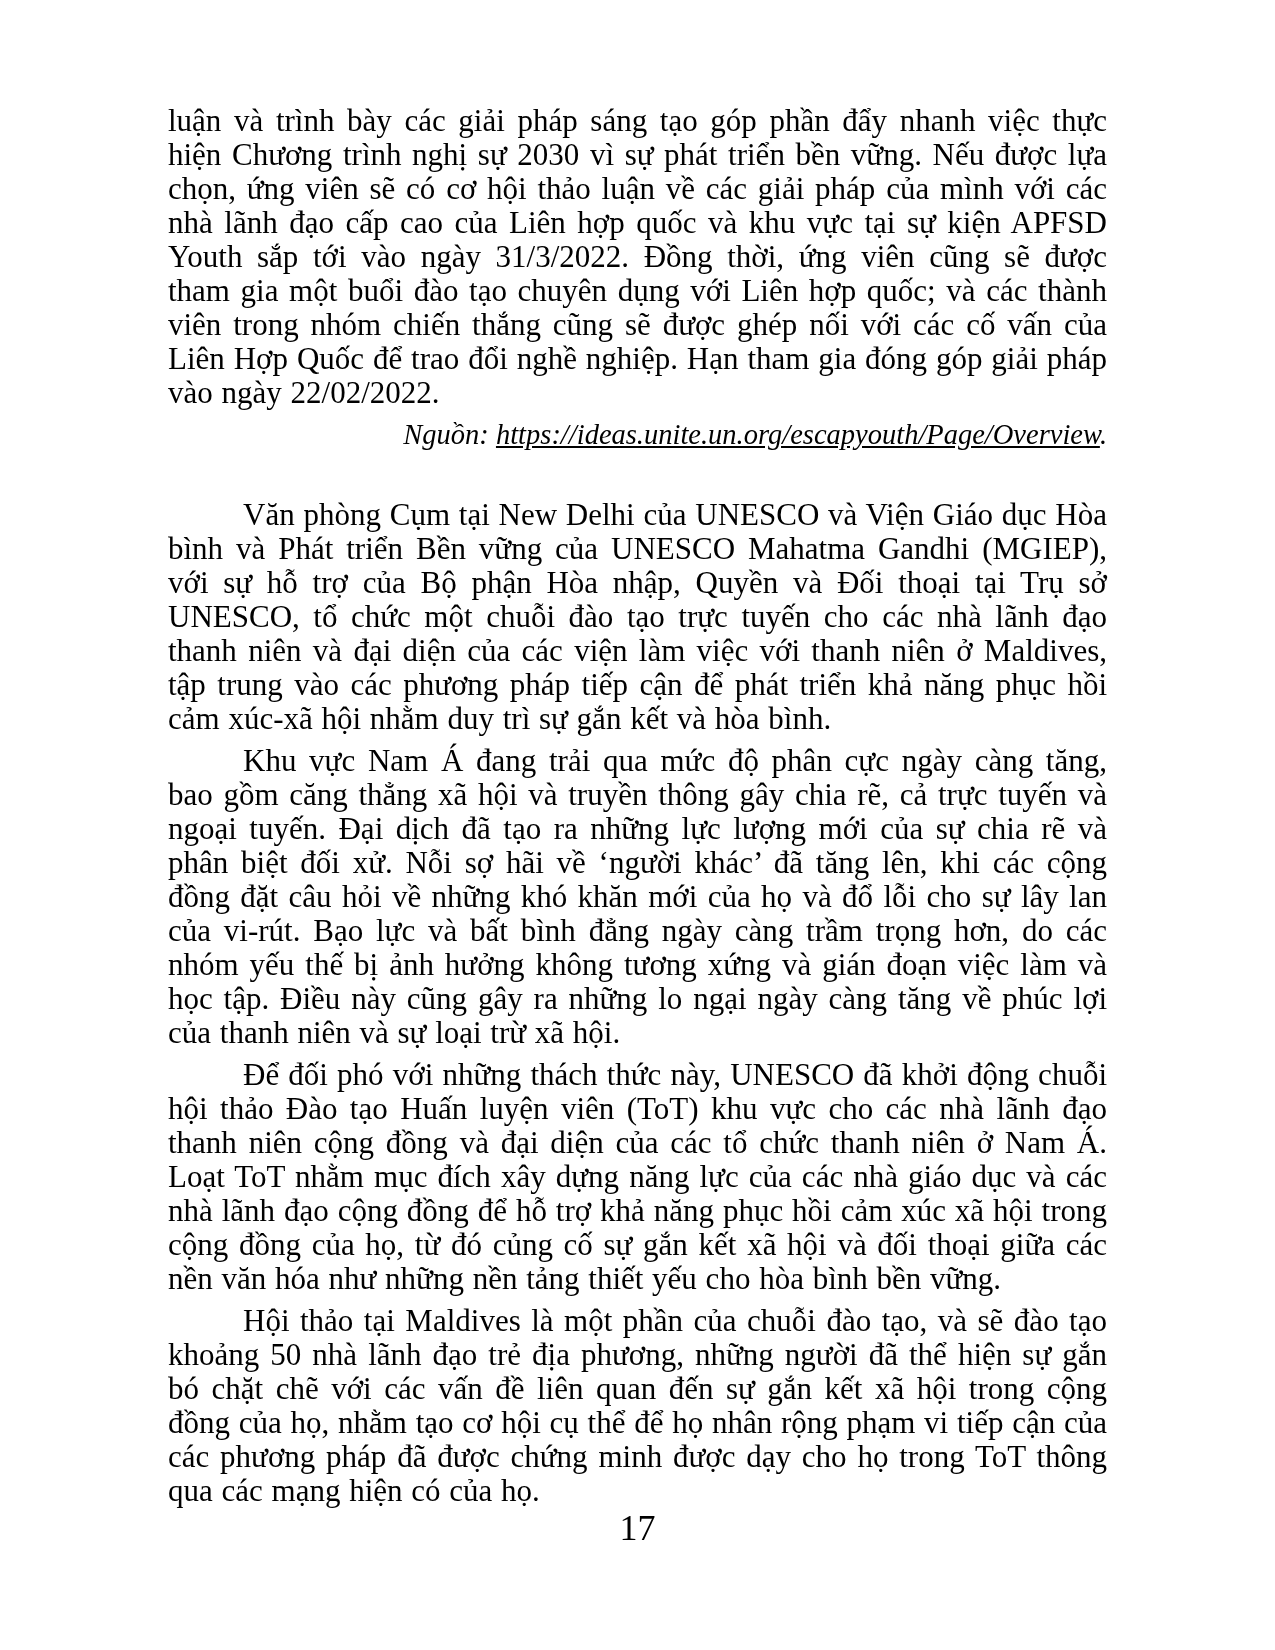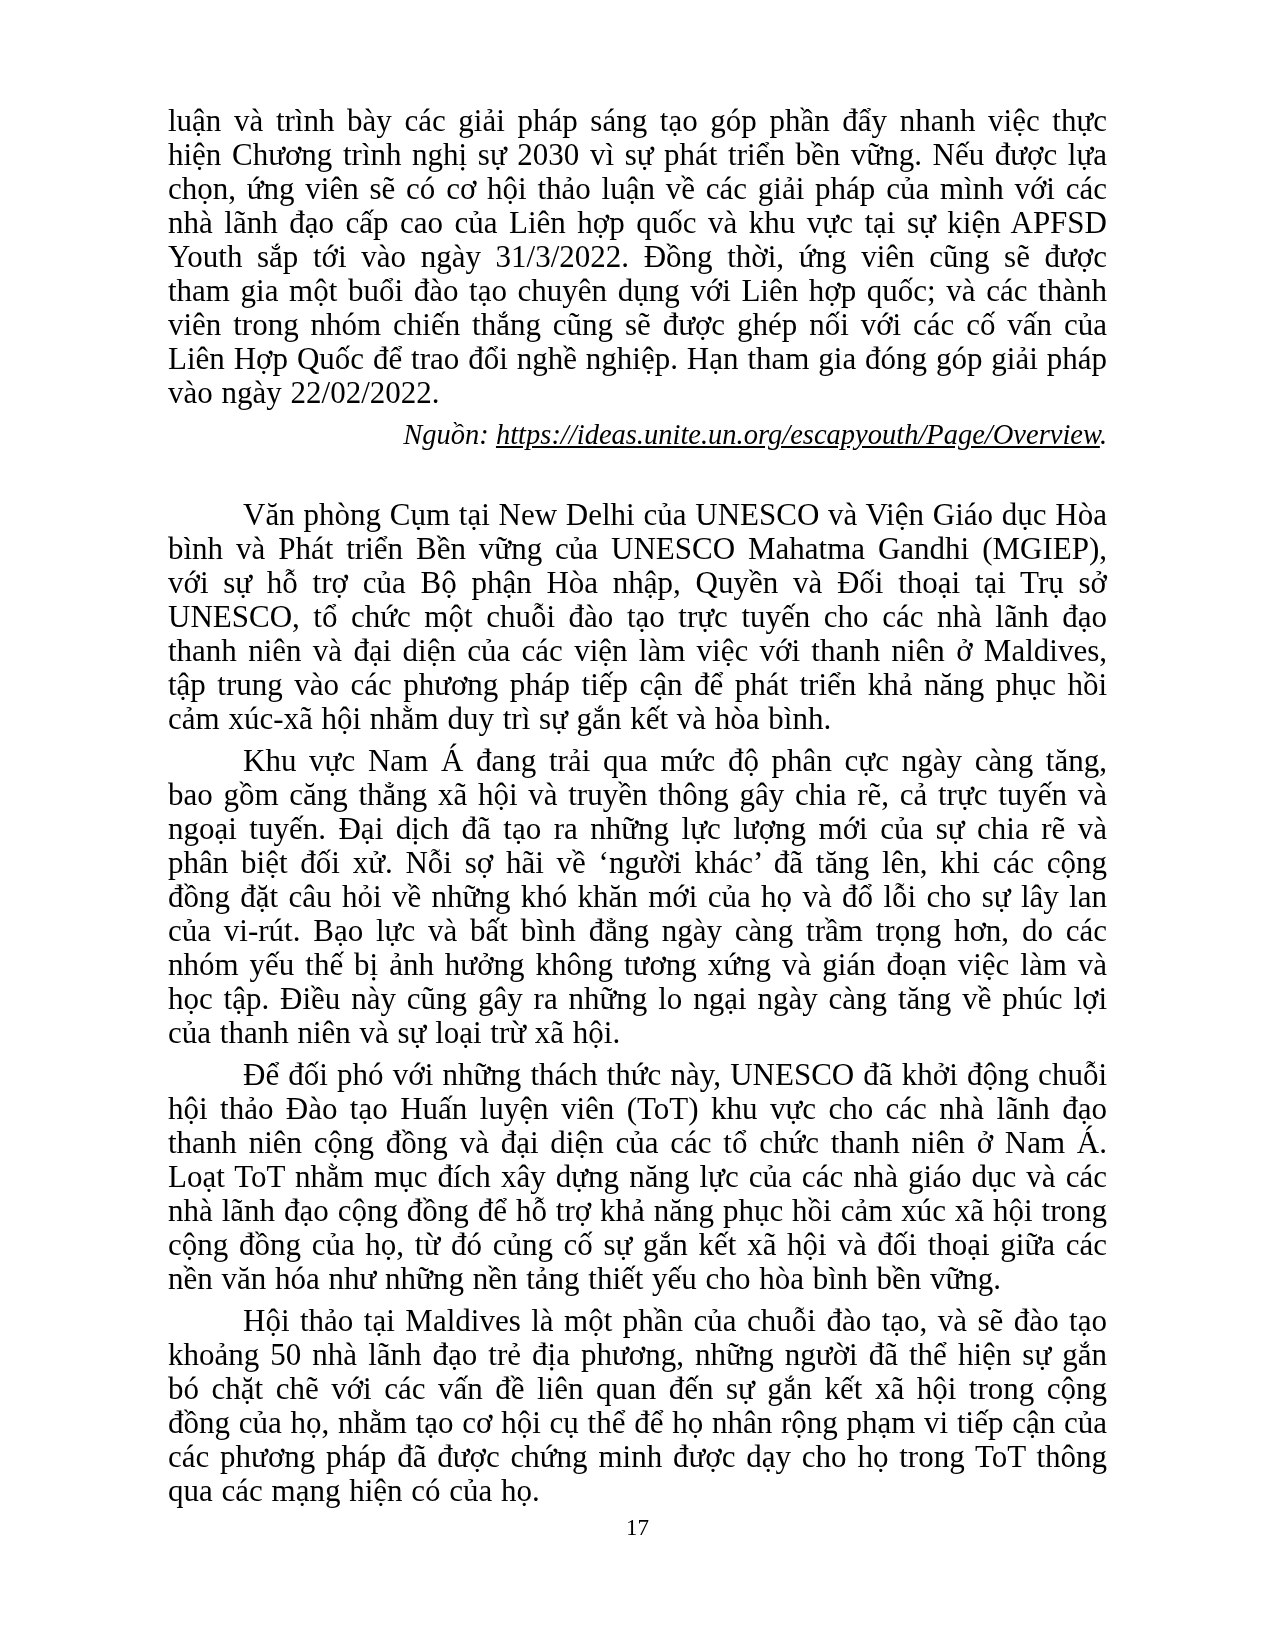--- a/index.html
+++ b/index.html
@@ -64,21 +64,21 @@
     text-align: justify;
     text-indent: 75px;
     margin: 0 0 10px 0;
   }
   .page-number {
     position: absolute;
     top: 1512px;
     left: 0;
     width: 100%;
     text-align: center;
-    font-size: 23px;
+    font-size: 36px;
     line-height: 32px;
   }
 </style>
 </head>
 <body>
 
 <div class="page">
   <div class="content">
 
     <p class="para no-indent">luận và trình bày các giải pháp sáng tạo góp phần đẩy nhanh việc thực hiện Chương trình nghị sự 2030 vì sự phát triển bền vững. Nếu được lựa chọn, ứng viên sẽ có cơ hội thảo luận về các giải pháp của mình với các nhà lãnh đạo cấp cao của Liên hợp quốc và khu vực tại sự kiện APFSD Youth sắp tới vào ngày 31/3/2022. Đồng thời, ứng viên cũng sẽ được tham gia một buổi đào tạo chuyên dụng với Liên hợp quốc; và các thành viên trong nhóm chiến thắng cũng sẽ được ghép nối với các cố vấn của Liên Hợp Quốc để trao đổi nghề nghiệp. Hạn tham gia đóng góp giải pháp vào ngày 22/02/2022.</p>

